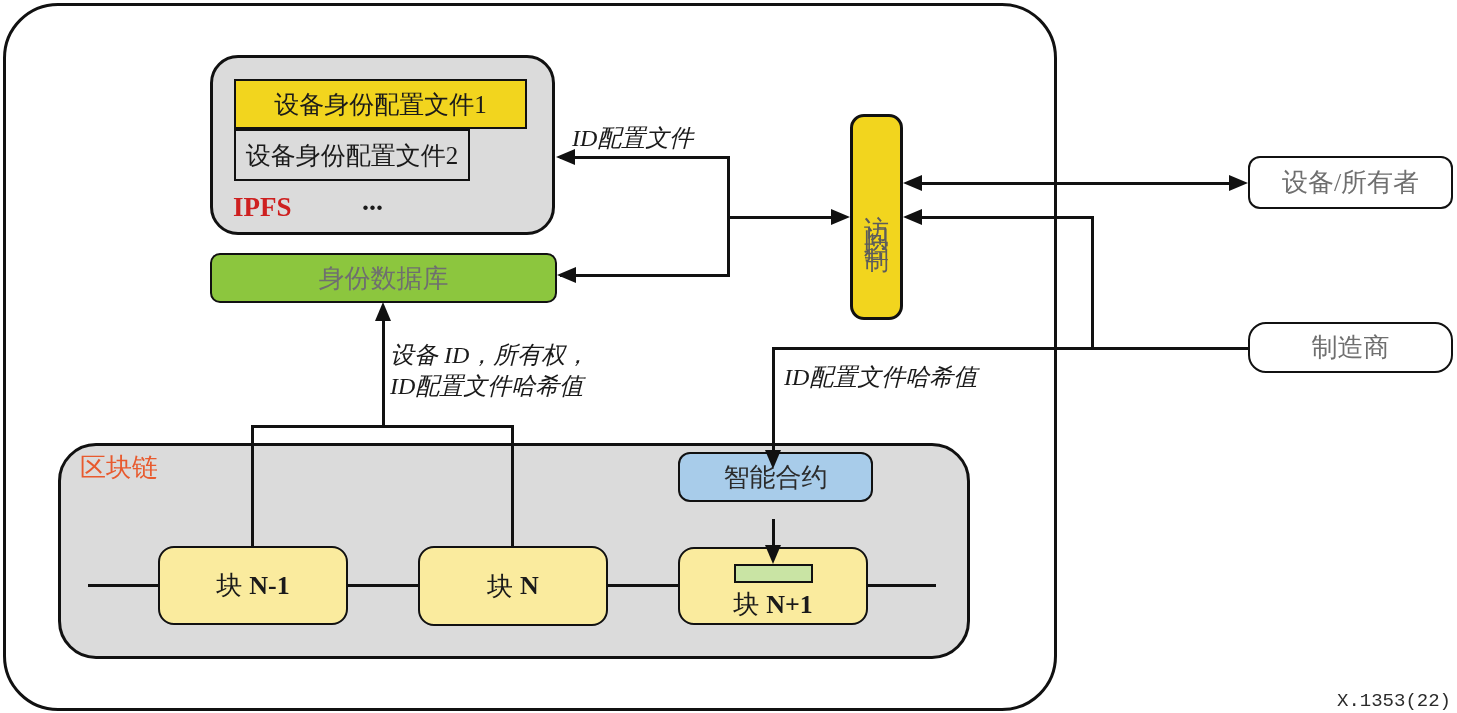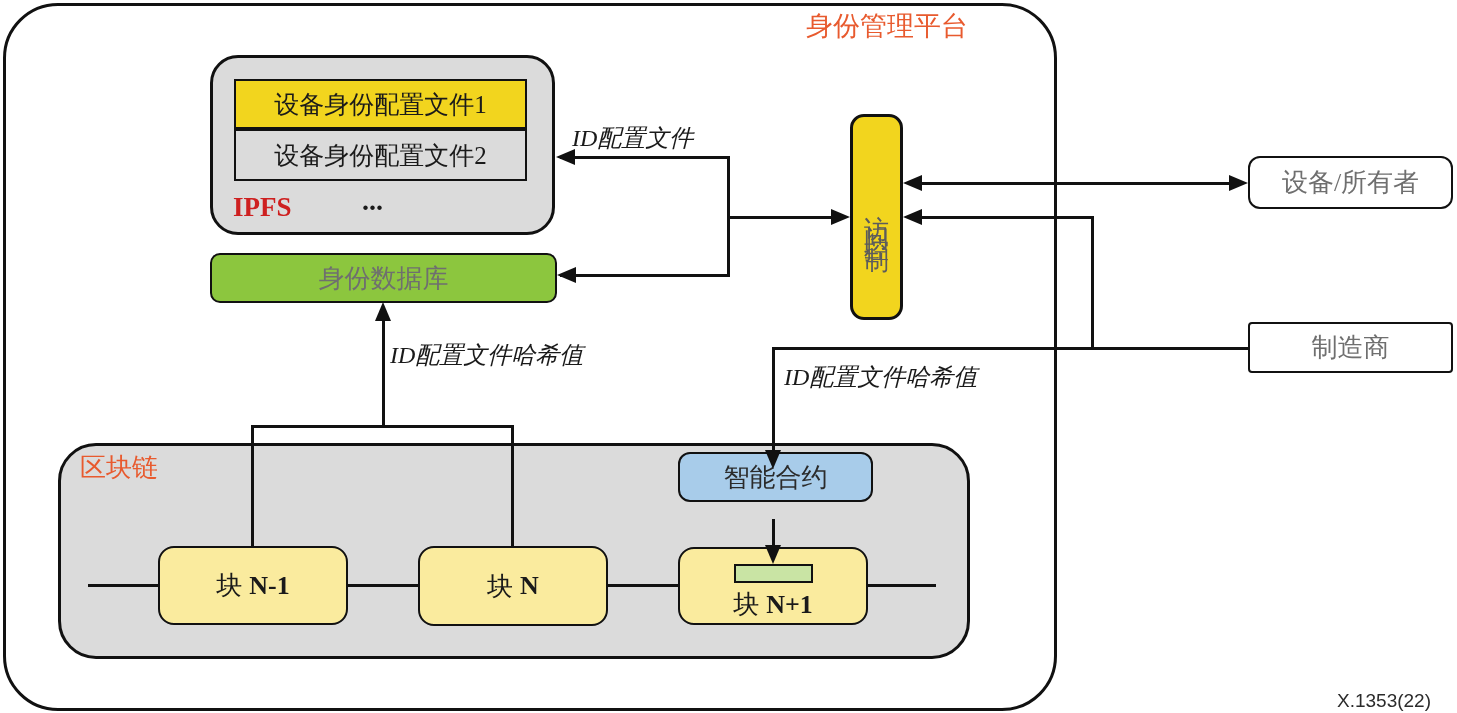--- a/index.html
+++ b/index.html
@@ -18,45 +18,44 @@
   .v-line{width:3px;}
   .arr{position:absolute;width:0;height:0;}
   .arrL{border-top:8px solid transparent;border-bottom:8px solid transparent;border-right:19px solid #111;}
   .arrR{border-top:8px solid transparent;border-bottom:8px solid transparent;border-left:19px solid #111;}
   .arrU{border-left:8px solid transparent;border-right:8px solid transparent;border-bottom:19px solid #111;}
   .arrD{border-left:8px solid transparent;border-right:8px solid transparent;border-top:19px solid #111;}
   .orange-lbl{color:#e85a2e;font-size:27px;}
   .gray-text{color:#6f6f6f;}
   .serif-bold{font-weight:bold;font-family:"Liberation Serif","DejaVu Serif",serif;}
   .vertical-text{writing-mode:vertical-rl;text-orientation:upright;letter-spacing:11px;font-size:25px;color:#5c5c5c;}
-  .sans{font-family:Liberation Sans, sans-serif;}
+  .sans{font-family:Liberation Mono, monospace;}
   .edge-lbl{font-size:24px;color:#1a1a1a;line-height:31px;font-style:italic;}
 </style>
 </head>
 <body>
 
 <div class="canvas">
 
   <div class="box round-big" style="left:3px;top:3px;width:1054px;height:708px;"></div>
-  <div class="lbl orange-lbl" style="left:806px;top:8px;">身份管理平台</div>
 
   <div class="box gray" style="left:210px;top:55px;width:345px;height:180px;border-radius:28px;border-width:3px;"></div>
   <div class="box center" style="left:234px;top:79px;width:293px;height:50px;background:#f2d51e;border-width:2px;font-size:25px;">设备身份配置文件1</div>
-  <div class="box center" style="left:234px;top:129px;width:293px;height:52px;background:#dbdbdb;border-width:2px;font-size:25px;">设备身份配置文件2</div>
+  <div class="box center" style="left:234px;top:129px;width:236px;height:52px;background:#dbdbdb;border-width:2px;font-size:25px;">设备身份配置文件2</div>
   <div class="lbl serif-bold" style="left:233px;top:192px;font-size:27px;color:#ce2020;">IPFS</div>
   <div class="lbl serif-bold" style="left:362px;top:185px;font-size:28px;color:#1a1a1a;">...</div>
 
   <div class="box center gray-text" style="left:210px;top:253px;width:347px;height:50px;background:#8cc63e;border-radius:10px;font-size:26px;">身份数据库</div>
 
   <div class="box center" style="left:850px;top:114px;width:53px;height:206px;background:#f2d51e;border-radius:14px;border-width:3px;">
     <span class="vertical-text">访问控制</span>
   </div>
 
   <div class="box center white gray-text" style="left:1248px;top:156px;width:205px;height:53px;border-radius:12px;font-size:26px;">设备/所有者</div>
-  <div class="box center white gray-text" style="left:1248px;top:322px;width:205px;height:51px;border-radius:4px;font-size:26px;">制造商</div>
+  <div class="box center white gray-text" style="left:1248px;top:322px;width:205px;height:51px;border-radius:18px;font-size:26px;">制造商</div>
 
   <div class="box gray" style="left:58px;top:443px;width:912px;height:216px;border-radius:38px;border-width:3px;"></div>
   <div class="lbl orange-lbl" style="left:80px;top:450px;font-size:26px;">区块链</div>
 
   <div class="h-line" style="left:88px;top:584px;width:72px;"></div>
   <div class="h-line" style="left:347px;top:584px;width:73px;"></div>
   <div class="h-line" style="left:607px;top:584px;width:73px;"></div>
   <div class="h-line" style="left:866px;top:584px;width:70px;"></div>
 
   <div class="box center" style="left:158px;top:546px;width:190px;height:79px;background:#faeb9e;border-radius:16px;font-size:26px;gap:7px;">
@@ -100,20 +99,21 @@
   <div class="v-line" style="left:772px;top:519px;height:29px;"></div>
   <div class="arr arrD" style="left:765px;top:545px;"></div>
 
   <div class="v-line" style="left:251px;top:425px;height:122px;"></div>
   <div class="v-line" style="left:511px;top:425px;height:122px;"></div>
   <div class="h-line" style="left:251px;top:425px;width:263px;"></div>
   <div class="v-line" style="left:382px;top:318px;height:110px;"></div>
   <div class="arr arrU" style="left:375px;top:302px;"></div>
 
   <div class="lbl edge-lbl" style="left:390px;top:340px;">
+    <div>设备 ID，所有权，</div>
     <div>ID配置文件哈希值</div>
   </div>
   <div class="lbl edge-lbl" style="left:784px;top:362px;">
     <div>ID配置文件哈希值</div>
   </div>
 
   <div class="lbl sans" style="left:1337px;top:690px;font-size:19px;color:#2b2b2b;">X.1353(22)</div>
 
 </div>
 

